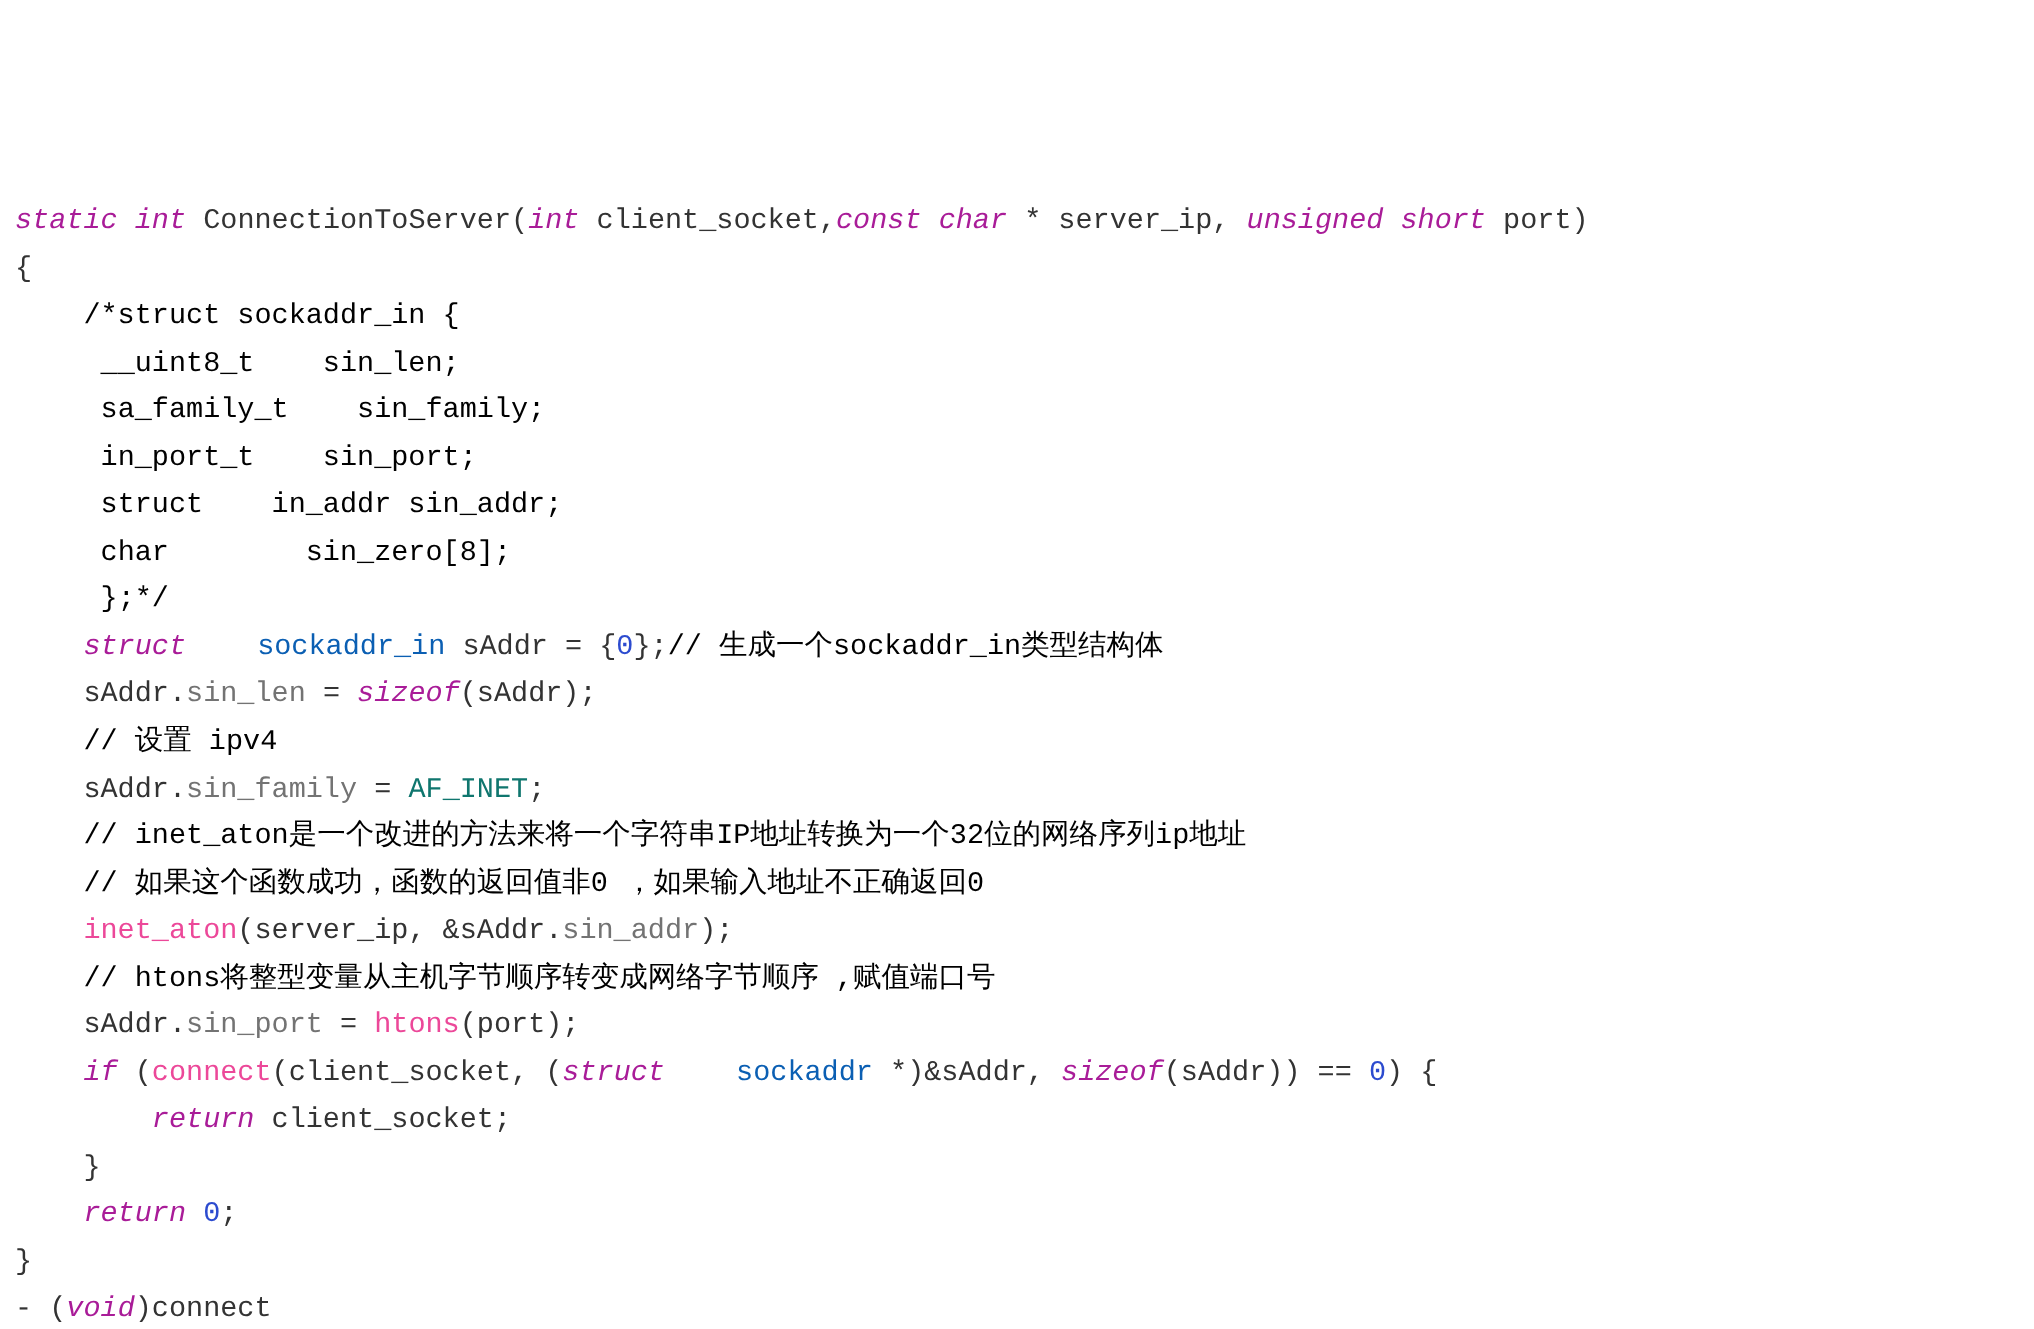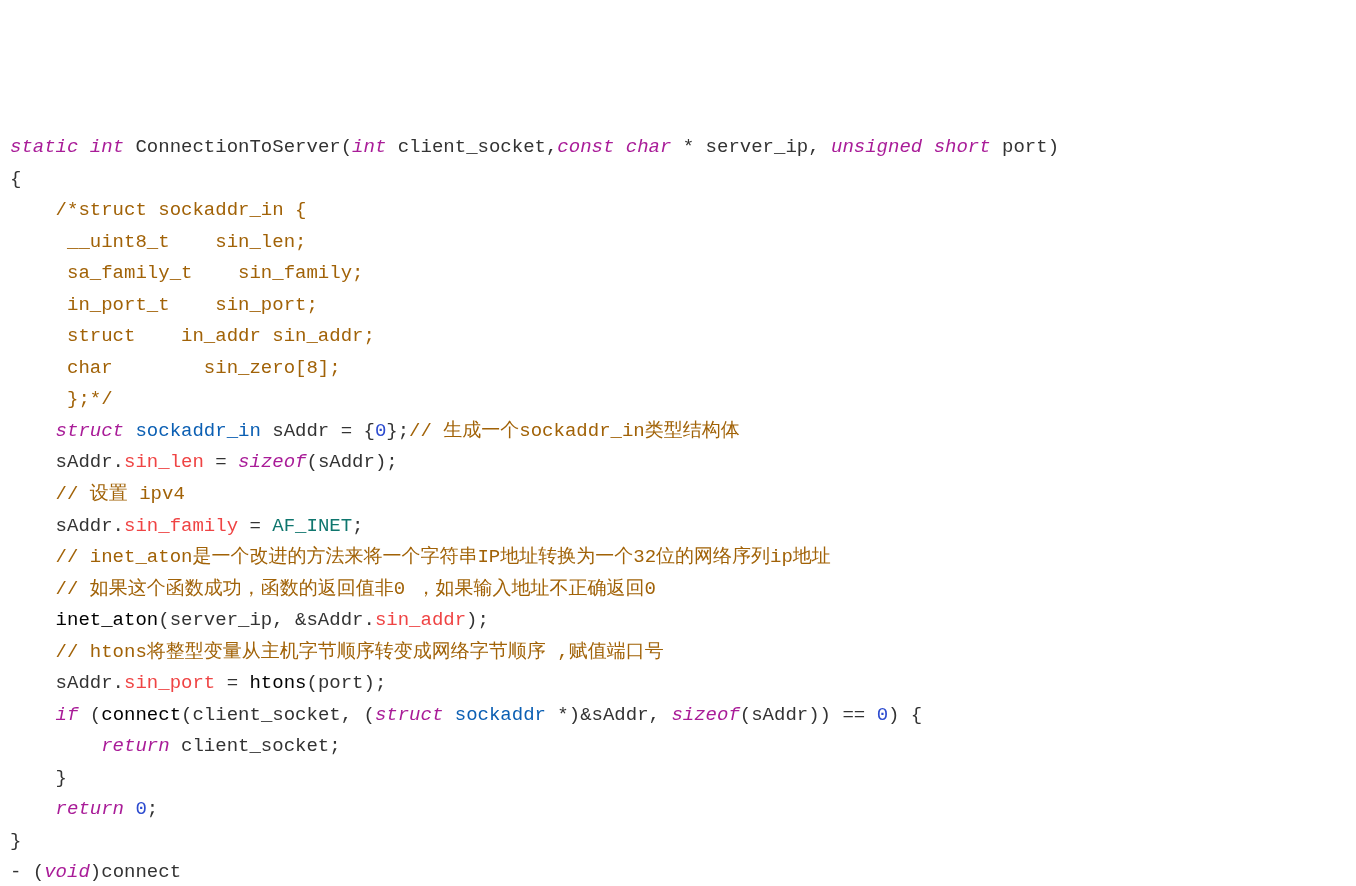--- a/index.html
+++ b/index.html
@@ -8,26 +8,26 @@
     background: #ffffff;
     font-family: Menlo, Consolas, "Courier New", monospace;
     font-size: 19px;
     line-height: 1.66;
     color: #333;
     white-space: pre;
     position: relative;
   }
   .code-line { display: block; }
   .kw   { color: #a91c98; font-style: italic; }
-  .type { color: #0b5fb3; }         
-  .func { color: #000000; }         
+  .type { color: #0b5fb3; margin-left: 36px; }         
+  .func { color: #ec4899; }         
   .num  { color: #2c4bcf; }
-  .comment { color: #a16207; }
+  .comment { color: #000000; }
   .macro { color: #0f766e; }        
-  .prop { color: #ef4444; }
+  .prop { color: #737373; }
 </style>
 </head>
 <body>
 
 
 
 <div id="code"><span class="code-line"><span class="kw">static</span><span> </span><span class="kw">int</span><span> ConnectionToServer(</span><span class="kw">int</span><span> client_socket,</span><span class="kw">const</span><span> </span><span class="kw">char</span><span> * server_ip, </span><span class="kw">unsigned</span><span> </span><span class="kw">short</span><span> port)</span></span><span class="code-line"><span>{</span></span><span class="code-line"><span>    </span><span class="comment">/*struct sockaddr_in {</span></span><span class="code-line"><span>     </span><span class="comment">__uint8_t    sin_len;</span></span><span class="code-line"><span>     </span><span class="comment">sa_family_t    sin_family;</span></span><span class="code-line"><span>     </span><span class="comment">in_port_t    sin_port;</span></span><span class="code-line"><span>     </span><span class="comment">struct    in_addr sin_addr;</span></span><span class="code-line"><span>     </span><span class="comment">char        sin_zero[8];</span></span><span class="code-line"><span>     </span><span class="comment">};*/</span></span><span class="code-line"><span>    </span><span class="kw">struct</span><span> </span><span class="type">sockaddr_in</span><span> sAddr = {</span><span class="num">0</span><span>};</span><span class="comment">// 生成一个sockaddr_in类型结构体</span></span><span class="code-line"><span>    sAddr.</span><span class="prop">sin_len</span><span> = </span><span class="kw">sizeof</span><span>(sAddr);</span></span><span class="code-line"><span>    </span><span class="comment">// 设置 ipv4</span></span><span class="code-line"><span>    sAddr.</span><span class="prop">sin_family</span><span> = </span><span class="macro">AF_INET</span><span>;</span></span><span class="code-line"><span>    </span><span class="comment">// inet_aton是一个改进的方法来将一个字符串IP地址转换为一个32位的网络序列ip地址</span></span><span class="code-line"><span>    </span><span class="comment">// 如果这个函数成功，函数的返回值非0 ，如果输入地址不正确返回0</span></span><span class="code-line"><span>    </span><span class="func">inet_aton</span><span>(server_ip, &amp;sAddr.</span><span class="prop">sin_addr</span><span>);</span></span><span class="code-line"><span>    </span><span class="comment">// htons将整型变量从主机字节顺序转变成网络字节顺序 ,赋值端口号</span></span><span class="code-line"><span>    sAddr.</span><span class="prop">sin_port</span><span> = </span><span class="func">htons</span><span>(port);</span></span><span class="code-line"><span>    </span><span class="kw">if</span><span> (</span><span class="func">connect</span><span>(client_socket, (</span><span class="kw">struct</span><span> </span><span class="type">sockaddr</span><span> *)&amp;sAddr, </span><span class="kw">sizeof</span><span>(sAddr)) == </span><span class="num">0</span><span>) {</span></span><span class="code-line"><span>        </span><span class="kw">return</span><span> client_socket;</span></span><span class="code-line"><span>    }</span></span><span class="code-line"><span>    </span><span class="kw">return</span><span> </span><span class="num">0</span><span>;</span></span><span class="code-line"><span>}</span></span><span class="code-line"><span>- (</span><span class="kw">void</span><span>)connect</span></span></div>
 
 
 

